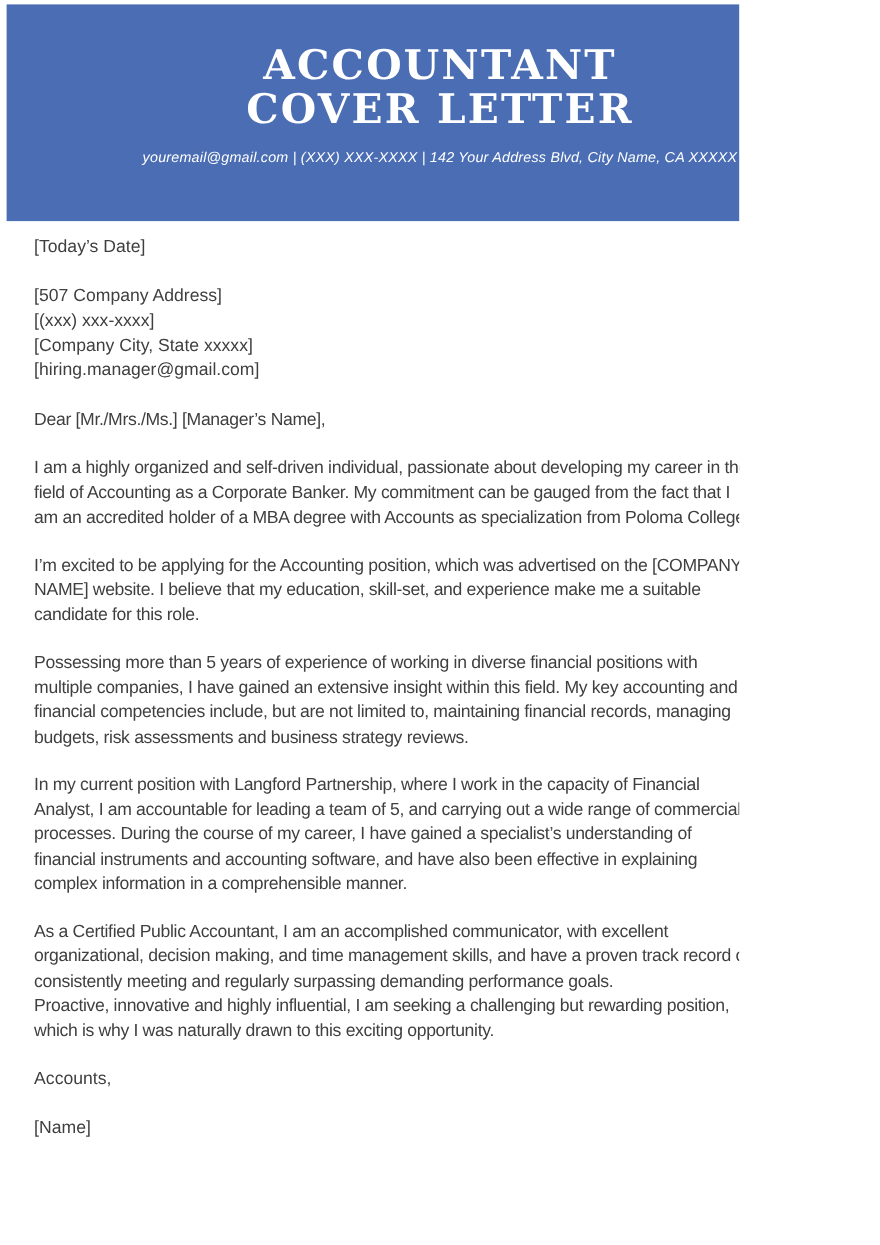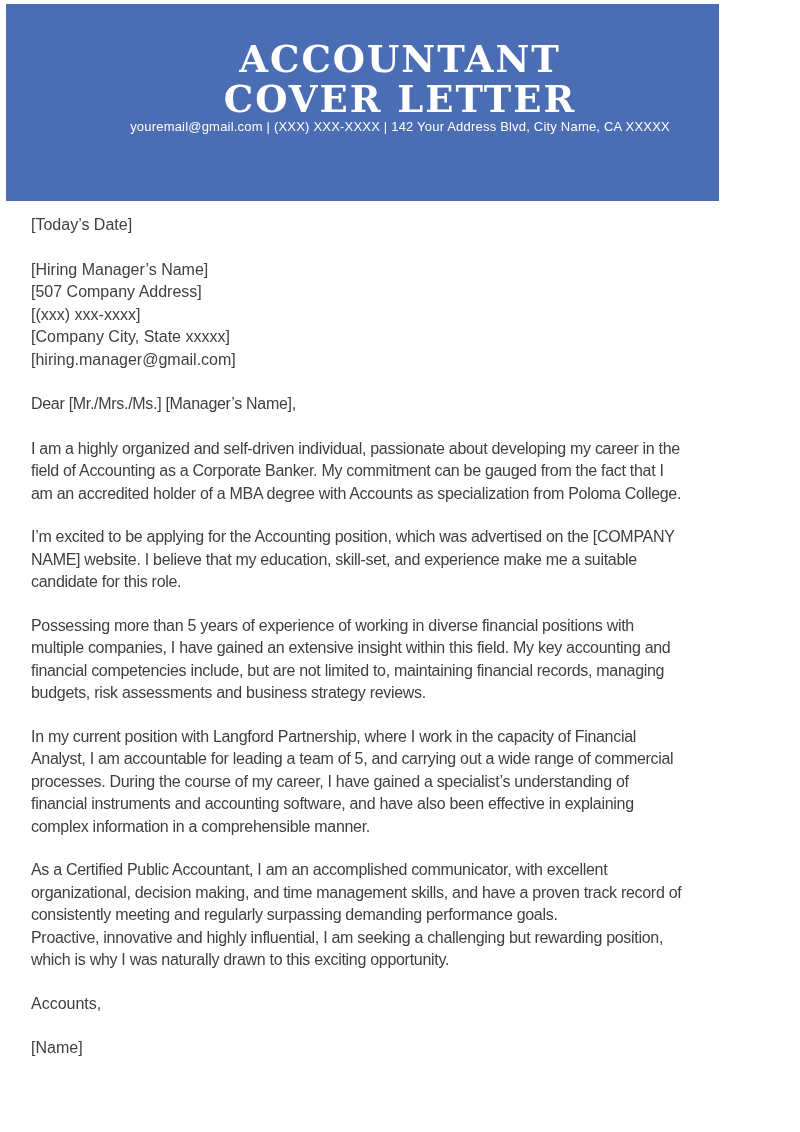--- a/index.html
+++ b/index.html
@@ -6,44 +6,45 @@
     margin: 0;
     padding: 0;
   }
   .page {
     position: relative;
     width: 672px;
     height: 1132px;
     background: var(--page-bg, #ffffff);
     font-family: "Liberation Sans", sans-serif;
     overflow: hidden;
-    padding-left: 47px;
   }
   .letter-header {
     position: absolute;
     left: 6px;
     top: 4px;
     width: 788px;
     height: 197px;
     background: var(--header-bg, #4a6db3);
     color: var(--header-text, #ffffff);
     text-align: center;
   }
   .letter-title {
     margin-top: 35px;
     font-family: "DejaVu Serif", "Liberation Serif", serif;
     font-weight: bold;
     font-size: 37px;
     line-height: 40px;
     letter-spacing: 2px;
   }
   .contact-line {
+    margin-top: 16px;
     font-size: 13px;
     letter-spacing: 0.2px;
     line-height: 15px;
+    font-style: italic;
   }
   .letter-body {
     position: absolute;
     left: 31px;
     top: 214px;
     width: 745px;
     color: var(--body-text, #3f3f3f);
     font-size: 16px;
     line-height: 22.5px;
   }
@@ -70,21 +71,20 @@
       <div>COVER LETTER</div>
     </div>
     <div class="contact-line">youremail@gmail.com | (XXX) XXX-XXXX | 142 Your Address Blvd, City Name, CA XXXXX</div>
   </div>
 
   <div class="letter-body">
 
     <div class="block">[Today’s Date]</div>
 
     <div class="block">
-      <div>[Hiring Manager’s Name]</div>
       <div>[507 Company Address]</div>
       <div>[(xxx) xxx-xxxx]</div>
       <div>[Company City, State xxxxx]</div>
       <div>[hiring.manager@gmail.com]</div>
     </div>
 
     <div class="block salutation">Dear [Mr./Mrs./Ms.] [Manager’s Name],</div>
 
     <p class="para">I am a highly organized and self-driven individual, passionate about developing my career in the
 field of Accounting as a Corporate Banker. My commitment can be gauged from the fact that I

